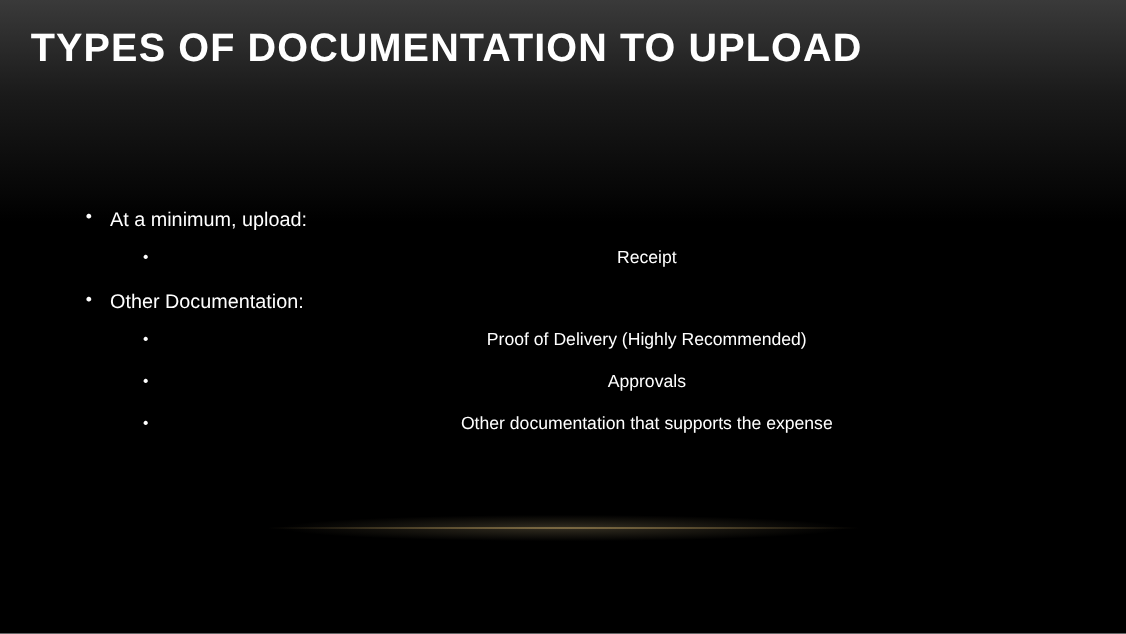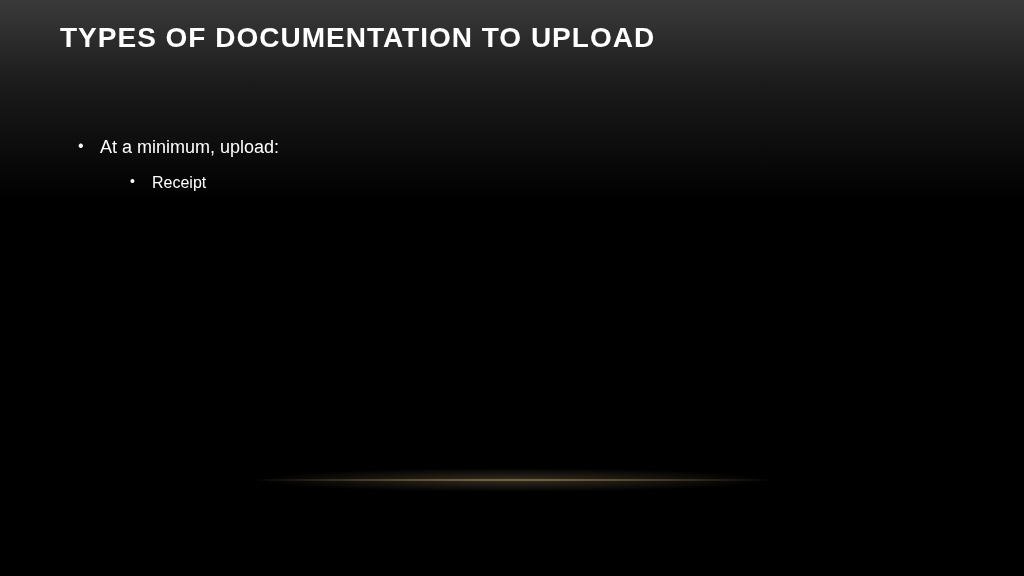--- a/index.html
+++ b/index.html
@@ -12,33 +12,34 @@
       width: 1024px;
       height: 576px;
       background: linear-gradient(to bottom, #3a3a3a 0%, #1a1a1a 15%, #000000 35%, #000000 100%);
       font-family: Arial, Helvetica, sans-serif;
       color: #ffffff;
       overflow: hidden;
       position: relative;
     }
     
     .slide-title {
-      font-size: 28px;
+      font-size: 36px;
       font-weight: bold;
       letter-spacing: 1px;
-      padding: 22px 0 0 60px;
+      padding: 22px 0 0 28px;
       text-transform: uppercase;
     }
     
     .content {
       padding: 80px 0 0 78px;
     }
     
     ul {
       list-style: none;
+      margin-top: 42px;
     }
     
     .level-1 {
       font-size: 18px;
       line-height: 1.5;
     }
     
     .level-1 > li {
       position: relative;
       padding-left: 22px;
@@ -50,20 +51,21 @@
       position: absolute;
       left: 0;
       top: 0;
       font-size: 16px;
     }
     
     .level-2 {
       font-size: 16px;
       margin-top: 10px;
       margin-left: 30px;
+      text-align: center;
     }
     
     .level-2 > li {
       position: relative;
       padding-left: 22px;
       margin-bottom: 14px;
     }
     
     .level-2 > li::before {
       content: "•";
@@ -101,16 +103,30 @@
 <div class="content">
   <ul class="level-1">
     <li>
       <span>At a minimum, upload:</span>
       <ul class="level-2">
         <li>
           <span>Receipt</span>
         </li>
       </ul>
     </li>
+    <li>
+      <span>Other Documentation:</span>
+      <ul class="level-2">
+        <li>
+          <span>Proof of Delivery (Highly Recommended)</span>
+        </li>
+        <li>
+          <span>Approvals</span>
+        </li>
+        <li>
+          <span>Other documentation that supports the expense</span>
+        </li>
+      </ul>
+    </li>
   </ul>
 </div>
 
 <div class="divider-glow"></div>
 
 </body></html>

